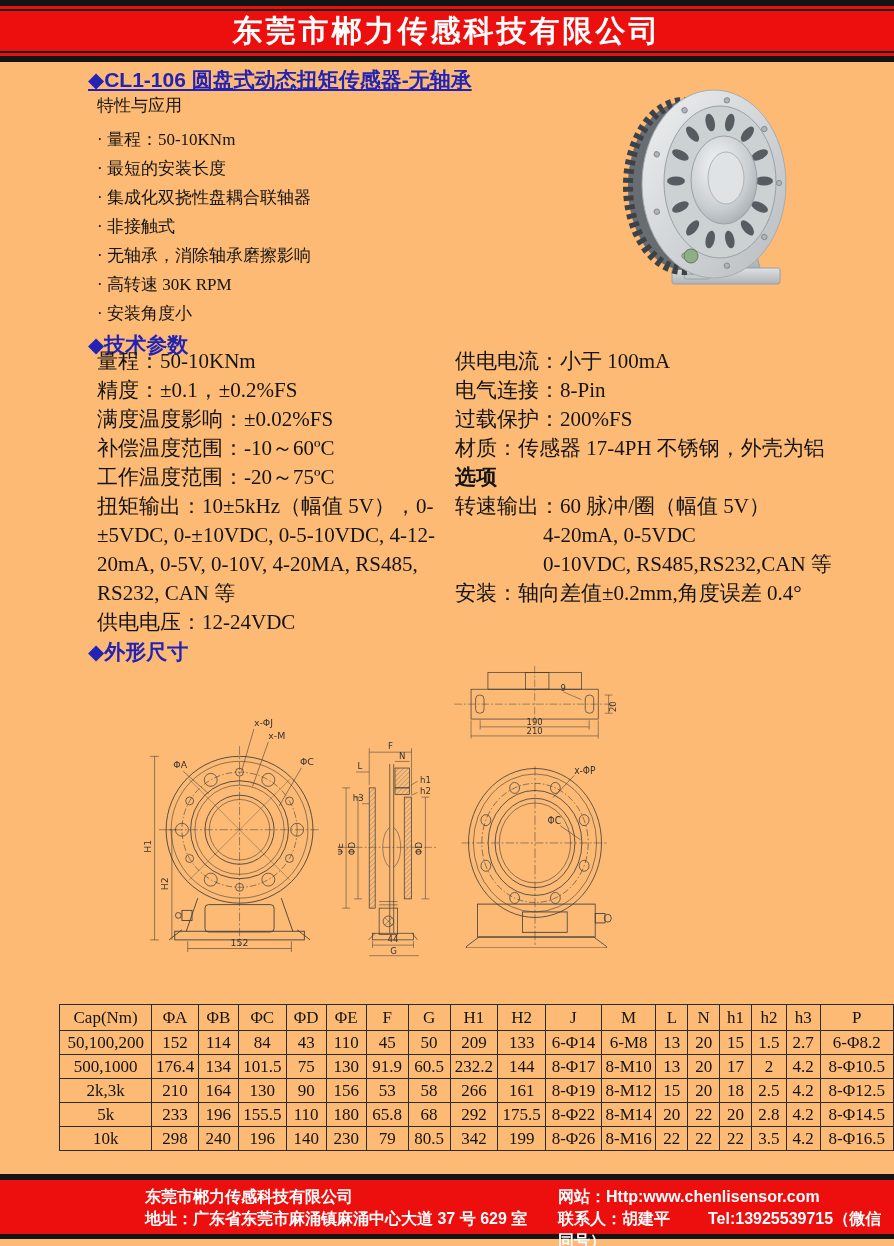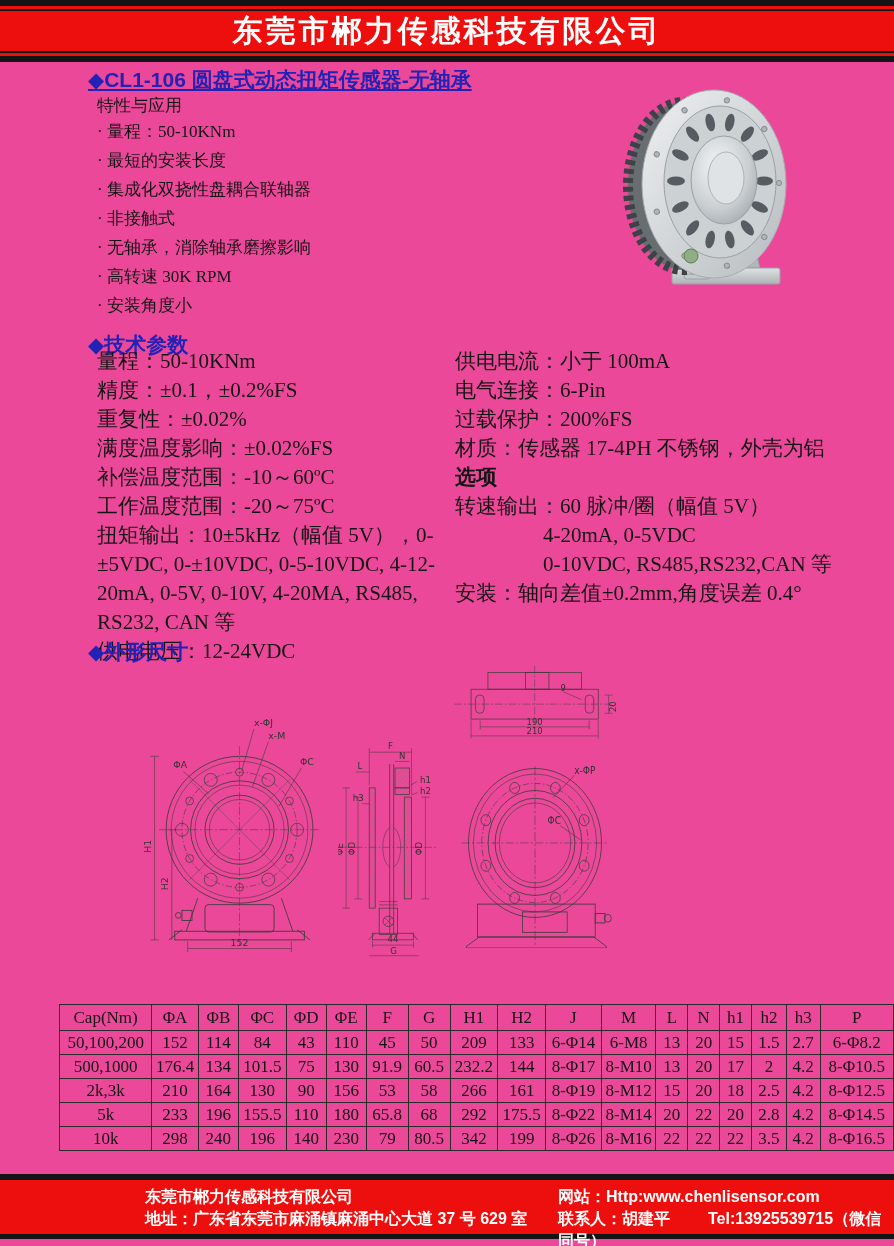--- a/index.html
+++ b/index.html
@@ -1,35 +1,35 @@
 <!DOCTYPE html>
 <html><head>
 <meta charset="utf-8">
 <style>
   html,body{margin:0;padding:0;background:#fff;}
-  .page{position:relative;width:894px;height:1246px;background:#ec4899;overflow:hidden;
+  .page{position:relative;width:894px;height:1246px;background:#fdba74;overflow:hidden;
         font-family:"Liberation Serif","DejaVu Serif",serif;color:#141414;}
 
   
   .top-banner{position:absolute;left:0;top:0;width:894px;height:62px;background:#ed0e0e;
               border-top:6px solid #141414;border-bottom:6px solid #141414;box-sizing:border-box;}
   .tb-inner{position:absolute;left:0;top:3px;right:0;bottom:3px;
             border-top:2px solid #141414;border-bottom:2px solid #141414;
             display:flex;align-items:center;justify-content:center;}
   .tb-title{color:#fff;font-family:"Liberation Sans","DejaVu Sans",sans-serif;
             font-weight:bold;font-size:30px;letter-spacing:3px;margin:0;}
 
   
   .sec-head{position:absolute;color:#2222b5;font-family:"Liberation Sans","DejaVu Sans",sans-serif;
             font-weight:bold;font-size:21px;white-space:nowrap;}
   .sec-head.underline{text-decoration:underline;}
 
   
   .features{position:absolute;left:97px;top:94px;width:430px;font-size:17px;}
-  .feat-heading{}
+  .feat-heading{margin-bottom:8px;}
   .feat-line{line-height:29px;}
 
   
   .spec-col{position:absolute;font-size:21px;}
   .spec-col.left{left:97px;top:347px;width:362px;}
   .spec-col.right{left:455px;top:347px;width:432px;}
   .spec-line{line-height:29px;}
   .spec-line.bold{font-weight:bold;}
   .spec-line.indent{padding-left:88px;}
 
@@ -136,30 +136,29 @@
       </g>
     <ellipse cx="130" cy="94" rx="33" ry="44" fill="url(#domeGrad)" stroke="#9aa0a5"></ellipse>
     <ellipse cx="132" cy="92" rx="18" ry="26" fill="#dfe3e5" stroke="#aeb3b7"></ellipse>
     <circle cx="97" cy="170" r="7" fill="#8fae84" stroke="#5d7a54"></circle>
   </svg>
 
   <div class="sec-head" style="left:88px;top:331px;">◆技术参数</div>
   <div class="spec-col left" id="specs-left">
       <div class="spec-line">量程：50-10KNm</div>
       <div class="spec-line">精度：±0.1，±0.2%FS</div>
-      <div class="spec-line">重复性：±0.02%</div>
       <div class="spec-line">满度温度影响：±0.02%FS</div>
       <div class="spec-line">补偿温度范围：-10～60ºC</div>
       <div class="spec-line">工作温度范围：-20～75ºC</div>
       <div class="spec-line">扭矩输出：10±5kHz（幅值 5V），0-±5VDC, 0-±10VDC, 0-5-10VDC, 4-12-20mA, 0-5V, 0-10V, 4-20MA, RS485, RS232, CAN 等</div>
       <div class="spec-line">供电电压：12-24VDC</div>
     </div>
   <div class="spec-col right" id="specs-right">
       <div class="spec-line">供电电流：小于 100mA</div>
-      <div class="spec-line">电气连接：6-Pin</div>
+      <div class="spec-line">电气连接：8-Pin</div>
       <div class="spec-line">过载保护：200%FS</div>
       <div class="spec-line">材质：传感器 17-4PH 不锈钢，外壳为铝</div>
       <div class="spec-line bold">选项</div>
       <div class="spec-line">转速输出：60 脉冲/圈（幅值 5V）</div>
       <div class="spec-line indent">4-20mA, 0-5VDC</div>
       <div class="spec-line indent">0-10VDC, RS485,RS232,CAN 等</div>
       <div class="spec-line">安装：轴向差值±0.2mm,角度误差 0.4°</div>
     </div>
 
   <div class="sec-head" style="left:88px;top:638px;text-align:right;">◆外形尺寸</div>

